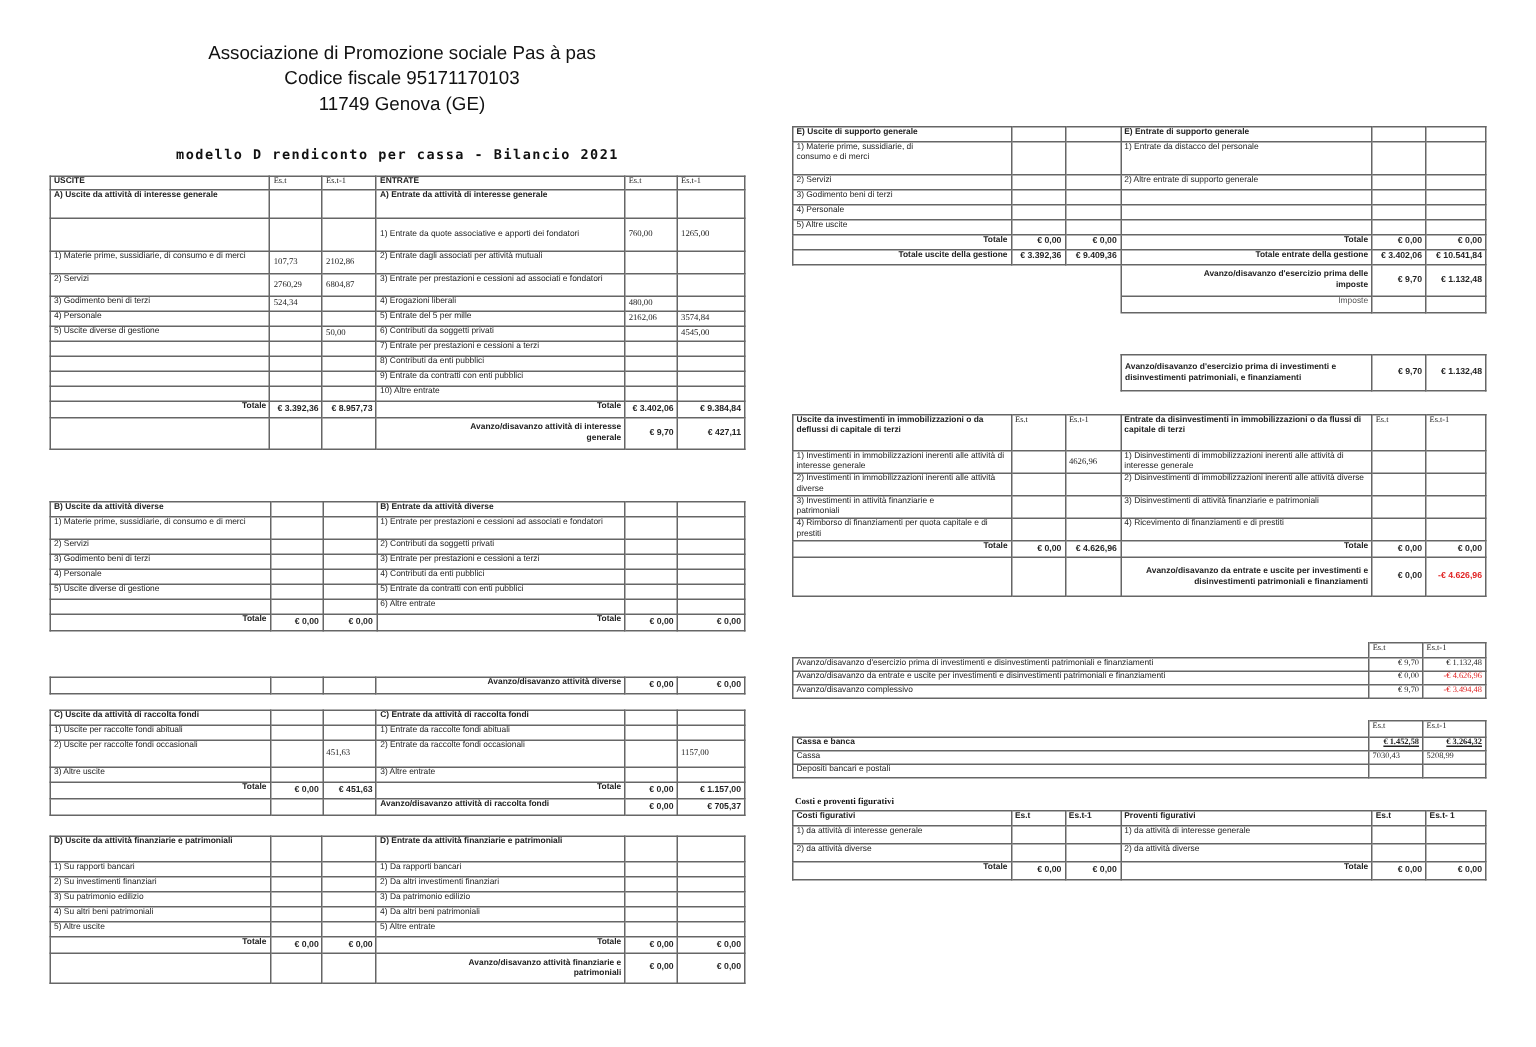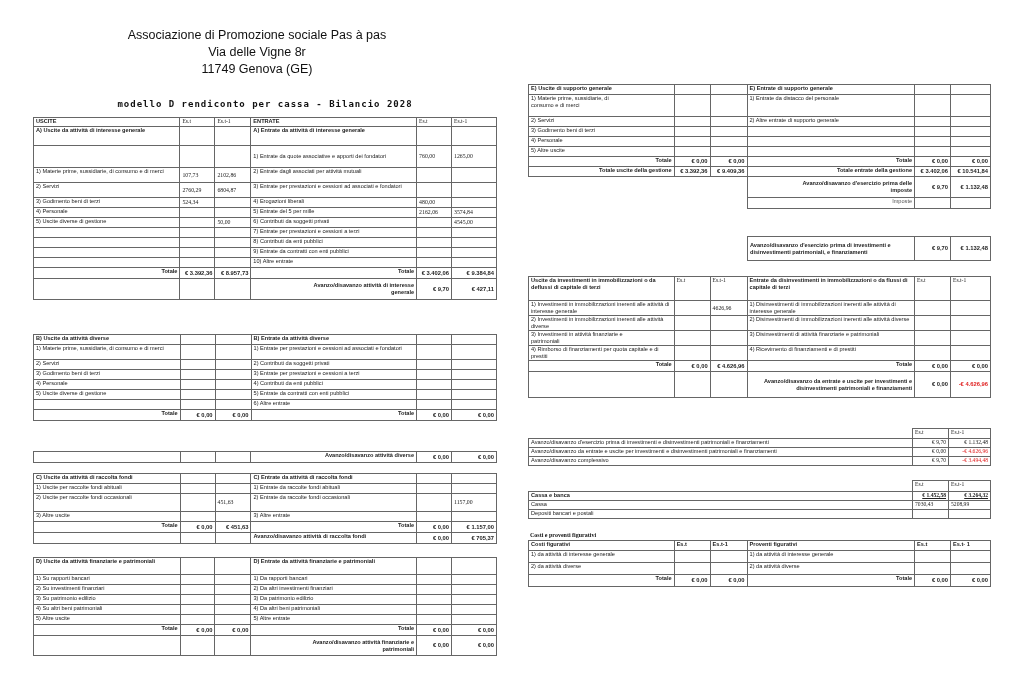--- a/index.html
+++ b/index.html
@@ -1,40 +1,40 @@
 <!DOCTYPE html>
 <html><head>
 <meta charset="utf-8">
 <style>
   * { box-sizing: border-box; margin: 0; padding: 0; }
   html, body { width: 1024px; height: 698px; background: #ffffff; overflow: hidden; }
   body { position: relative; font-family: "Liberation Sans", sans-serif; color: #111; }
   .abs { position: absolute; }
-  .header { left: 22px; top: 27px; width: 470px; text-align: center; font-size: 12.5px; line-height: 17px; color: #111; }
+  .header { left: 33px; top: 27px; width: 470px; text-align: center; font-size: 12.5px; line-height: 17px; color: #111; }
   .subtitle { left: 30px; top: 99px; width: 470px; text-align: center; font-size: 9px; font-weight: bold; letter-spacing: 1px; font-family: "DejaVu Sans Mono", monospace; }
   table { border-collapse: collapse; position: absolute; font-family: "Liberation Serif", serif; font-size: 5.6px; color: #222; }
   td { border: 0.8px solid #666; padding: 0 2px; vertical-align: top; line-height: 7px; }
   td.b { font-weight: bold; }
   td.r { text-align: right; }
   td.num { vertical-align: middle; font-size: 5.8px; }
   td.bnum { vertical-align: middle; font-weight: bold; text-align: right; font-size: 5.8px; }
   td.neg { color: #e02020; }
   td.noborder { border: none; }
   .sans { font-family: "Liberation Sans", sans-serif; }
   .caption { font-family: "Liberation Serif", serif; font-size: 6px; font-weight: bold; }
 </style>
 </head>
 <body>
 
 <div class="abs header">
   <div>Associazione di Promozione sociale Pas à pas</div>
-  <div>Via delle Vigne 8r</div>
+  <div>Codice fiscale 95171170103</div>
   <div>11749 Genova (GE)</div>
 </div>
-<div class="abs subtitle">modello D rendiconto per cassa - Bilancio 2028</div>
+<div class="abs subtitle">modello D rendiconto per cassa - Bilancio 2021</div>
 
 <table style="left:33px; top:117px; width:464px;">
   <colgroup>
       <col style="width:147px">
       <col style="width:35px">
       <col style="width:36px">
       <col style="width:166px">
       <col style="width:35px">
       <col style="width:45px">
     </colgroup>

